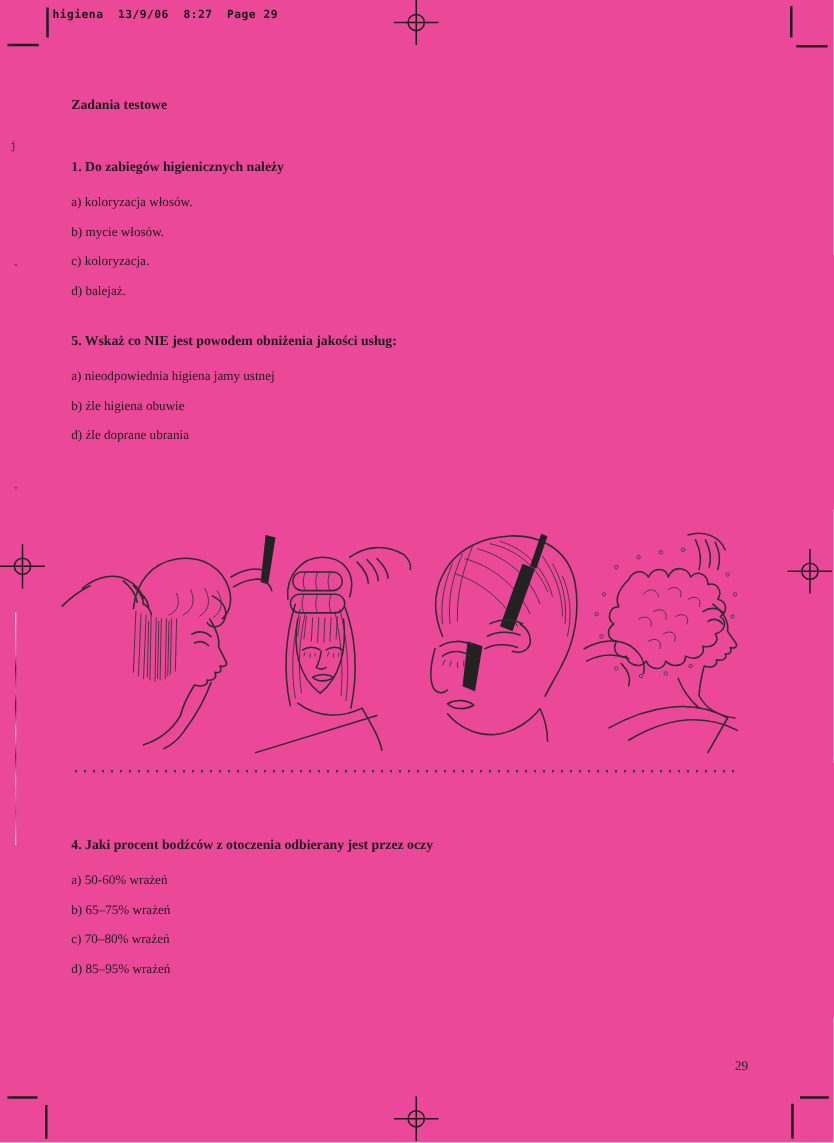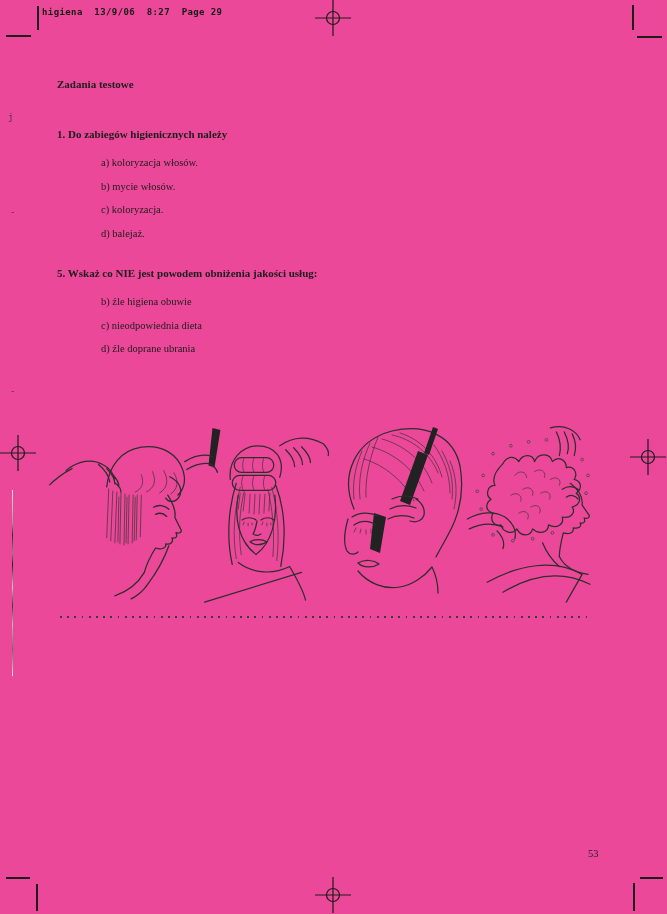--- a/index.html
+++ b/index.html
@@ -21,21 +21,21 @@
 
   .margin-mark { position:absolute; font-family:"DejaVu Sans Mono", monospace;
     font-size:9px; color:#3a3a3a; }
 
   .scan-line { position:absolute; left:12px; top:490px; width:1px; height:186px;
     background:linear-gradient(#e6e6e6 0%, #9a9a9a 18%, #2e2e2e 24%, #8a8a8a 34%,
       #1f1f1f 40%, #cfcfcf 52%, #3a3a3a 62%, #bdbdbd 72%, #6a6a6a 86%, #e0e0e0 100%); }
   .section-heading { position:absolute; font-size:11px; font-weight:bold; }
   .question { position:absolute; }
   .q-title { font-size:11px; font-weight:bold; margin-bottom:17px;margin-top:16px; }
-  .q-option { font-size:10.5px; line-height:11px; margin-bottom:12.5px;margin-left:44px; }
+  .q-option { font-size:10.5px; line-height:11px; margin-bottom:12.5px; }
 
   .figures { position:absolute; left:0; top:0; }
   .fig { position:absolute; }
   .fig svg { width:100%; height:100%; }
   .sk { fill:none; stroke:#2e2e2e; stroke-width:1.25; stroke-linecap:round; stroke-linejoin:round; }
   .sk-thin { fill:none; stroke:#333; stroke-width:.75; stroke-linecap:round; opacity:.9; }
   .sk-fill { fill:#222; stroke:none; }
   .sud { fill:none; stroke:#444; stroke-width:.8; }
 
   .dotted-line { position:absolute; left:60px; top:616px; width:531px; height:2px;
@@ -90,22 +90,22 @@
   <div class="question" style="left:57px;top:112px">
     <div class="q-title">1. Do zabiegów higienicznych należy</div>
     <div class="q-option">a) koloryzacja włosów.</div>
     <div class="q-option">b) mycie włosów.</div>
     <div class="q-option">c) koloryzacja.</div>
     <div class="q-option">d) balejaż.</div>
   </div>
 
   <div class="question" style="left:57px;top:251px">
     <div class="q-title">5. Wskaż co NIE jest powodem obniżenia jakości usług:</div>
+    <div class="q-option">a) nieodpowiednia higiena jamy ustnej</div>
     <div class="q-option">b) źle higiena obuwie</div>
-    <div class="q-option">c) nieodpowiednia dieta</div>
     <div class="q-option">d) źle doprane ubrania</div>
   </div>
 
 
   <div class="figures">
 
     <div class="fig" style="left:46px;top:436px;width:156px;height:168px">
       <svg viewBox="0 0 150 165">
         <path class="sk" d="M58 50 C60 30 72 14 92 11 C112 8 128 18 133 34 C136 44 134 52 128 58"></path>
         <path class="sk-thin" d="M124 36 C129 44 128 52 121 57 M114 34 C119 43 118 51 110 56 M103 35 C107 44 105 51 97 55 M92 38 C95 46 93 52 86 55"></path>
@@ -183,16 +183,23 @@
         <path class="sk" d="M104 74 C108 71 113 72 116 76 M100 66 C106 62 112 63 117 67"></path>
         <path class="sk" d="M97 134 C102 144 112 150 126 152 M80 120 C84 130 90 138 97 144"></path>
         <path class="sk" d="M24 160 C56 142 92 136 120 152 M40 170 C70 152 100 148 128 162 M120 152 L104 180"></path>
       </svg>
     </div>
 
   </div>
 
   <div class="dotted-line"></div>
 
-
-  <div class="page-number">53</div>
+  <div class="question" style="left:57px;top:654px">
+    <div class="q-title">4. Jaki procent bodźców z otoczenia odbierany jest przez oczy</div>
+    <div class="q-option">a) 50-60% wrażeń</div>
+    <div class="q-option">b) 65–75% wrażeń</div>
+    <div class="q-option">c) 70–80% wrażeń</div>
+    <div class="q-option">d) 85–95% wrażeń</div>
+  </div>
+
+  <div class="page-number">29</div>
 
 </div>
 
 </body></html>

